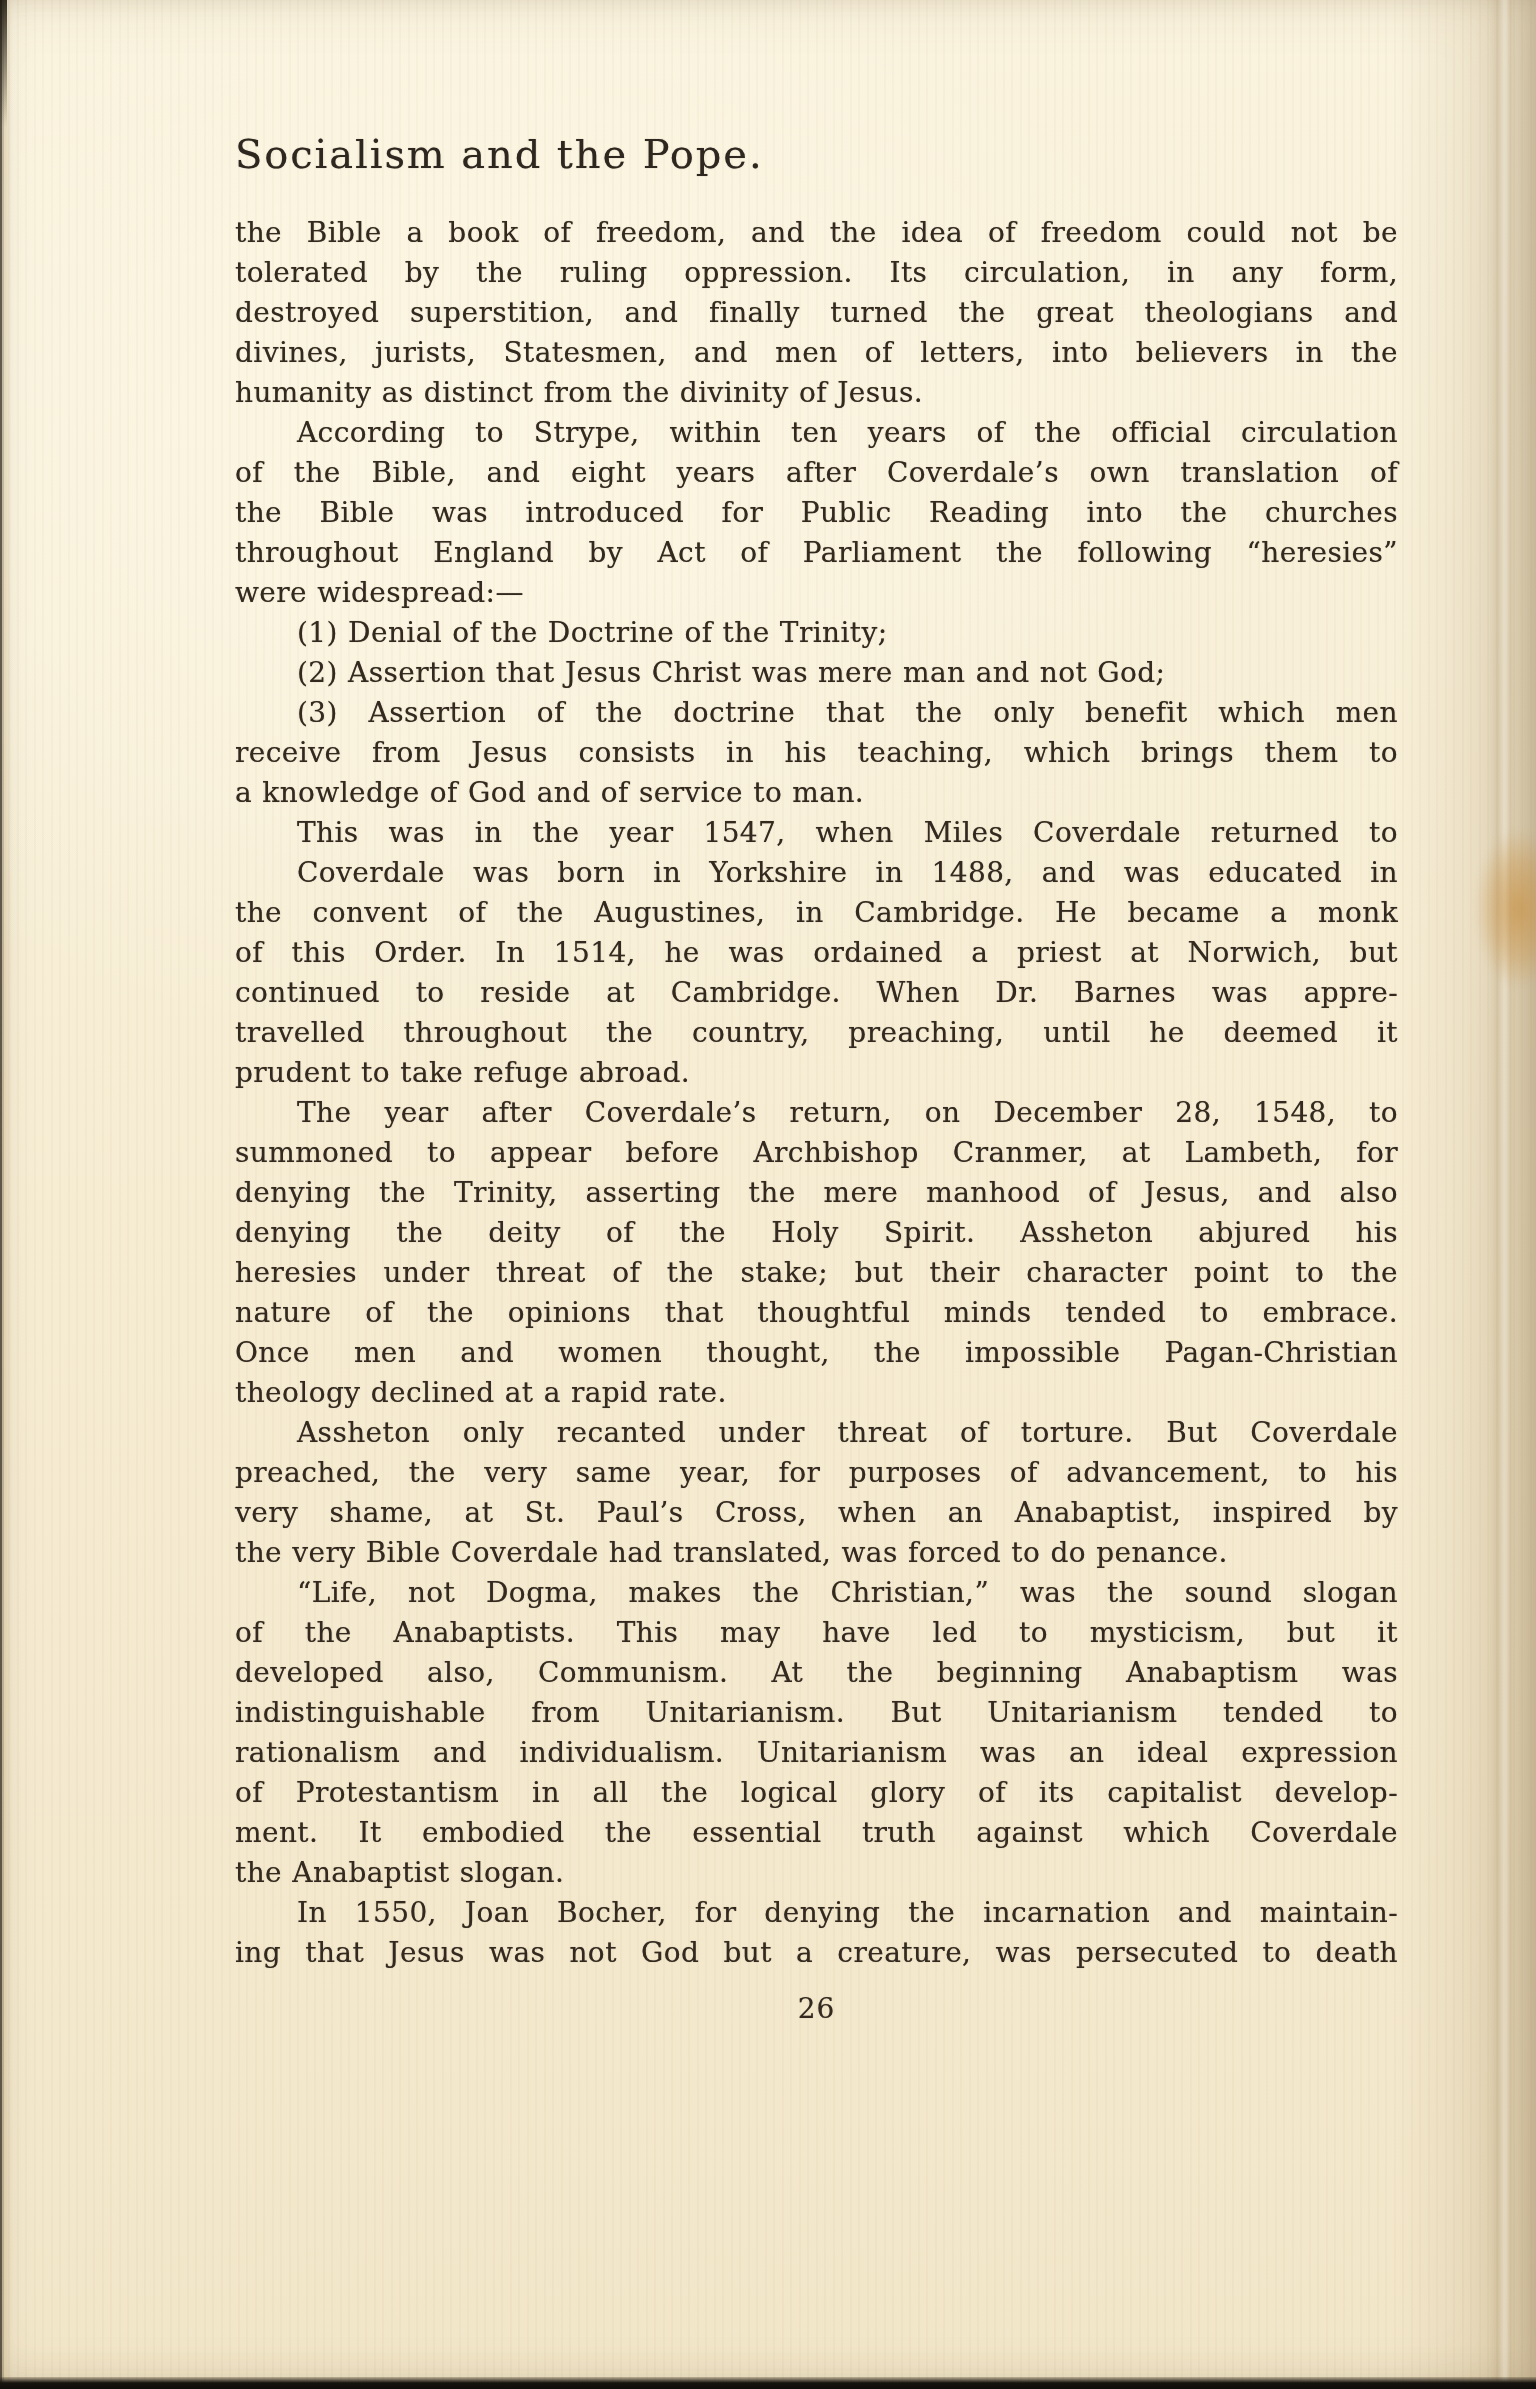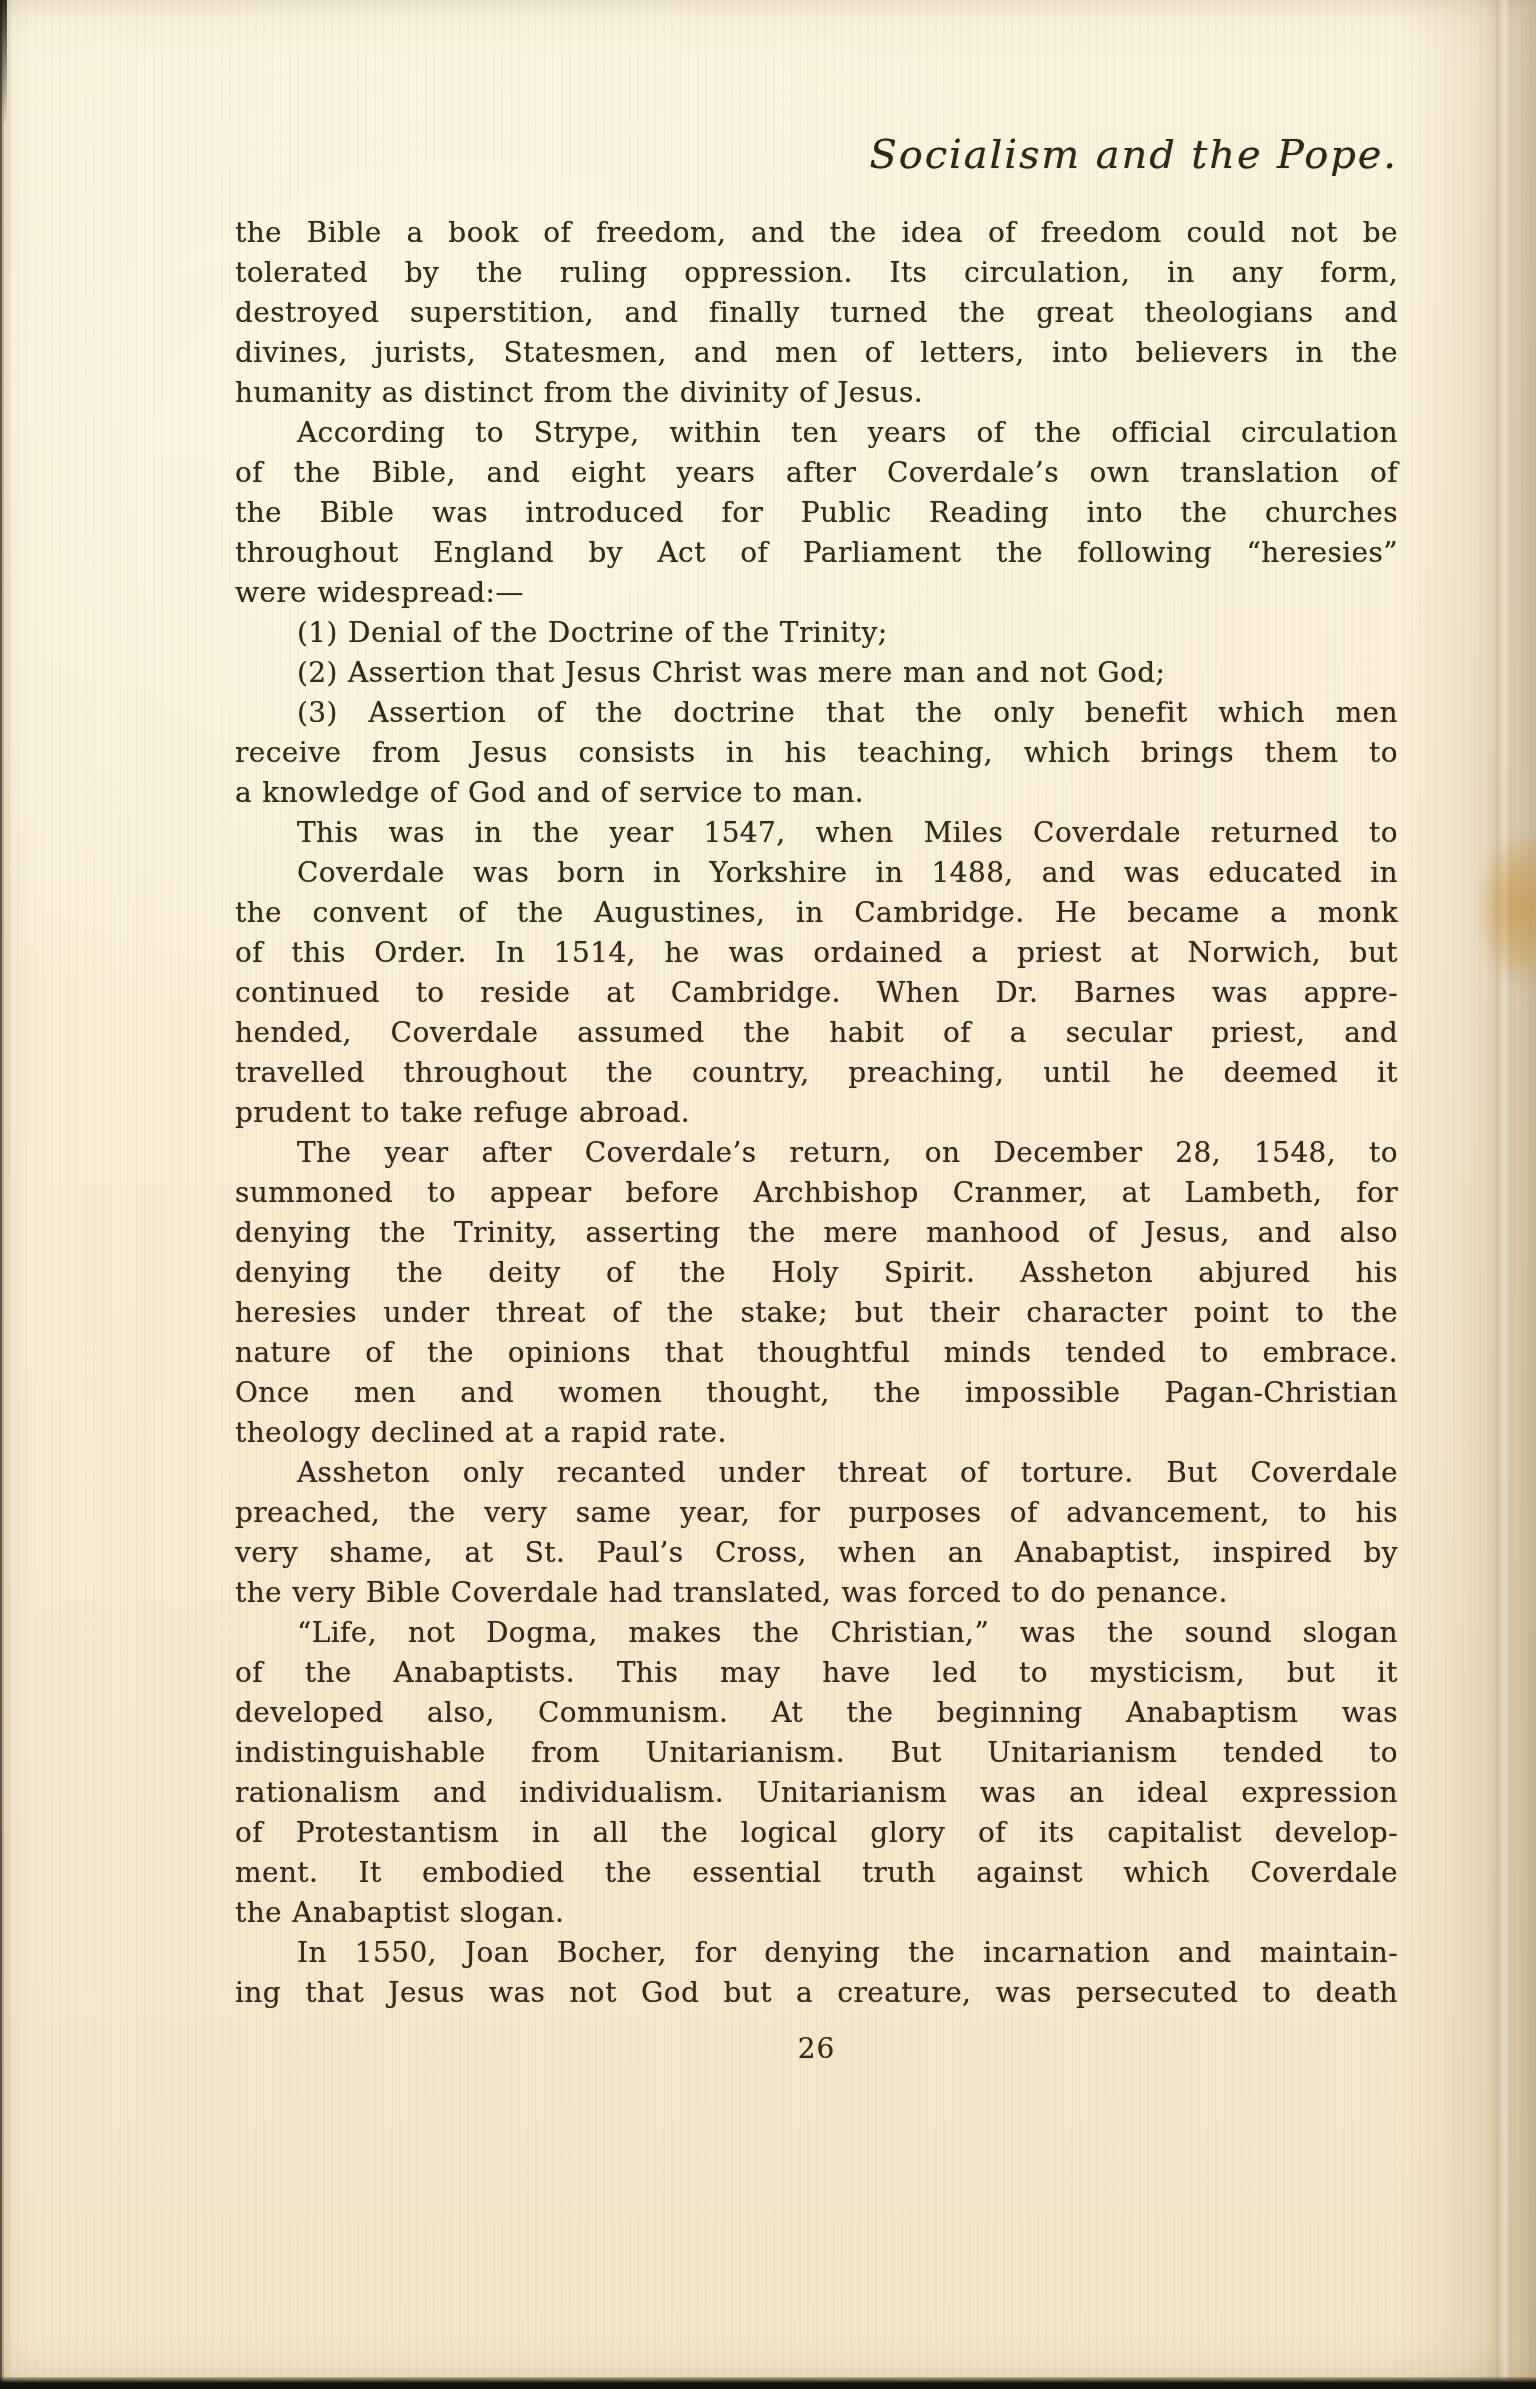--- a/index.html
+++ b/index.html
@@ -34,22 +34,22 @@
     background:linear-gradient(180deg, rgba(25,20,12,0.85), rgba(25,20,12,0.0) 90%);}
   .edge-bottom{position:absolute;left:0;right:0;bottom:0;height:13px;
     background:linear-gradient(180deg, rgba(80,65,45,0.25) 0%, #17140f 45%, #0e0c09 100%);}
   .stain{position:absolute;right:-24.5px;top:829px;width:87px;height:160px;border-radius:50%;
     background:radial-gradient(closest-side, rgba(196,132,44,0.58), rgba(196,132,44,0.30) 58%, rgba(196,132,44,0) 100%);
     filter:blur(3.8px);pointer-events:none;}
 
   .page-inner{position:relative;padding-top:130px;}
   .title{
     width:1163px;margin:0 0 0 235px;
-    text-align:right;
-    font-style:italic;font-weight:normal;
+    text-align:left;
+    font-weight:normal;
     font-size:40px;line-height:49px;letter-spacing:1.9px;
     color:#2e271f;
     text-shadow:0 0 0.9px rgba(46,39,31,0.55);
   }
   .body{
     width:1163px;margin:34px 0 0 235px;
     font-size:28px;line-height:40px;letter-spacing:0.4px;
     text-shadow:0 0 0.8px rgba(51,41,31,0.55);
     word-spacing:0.9px;
   }
@@ -96,21 +96,20 @@
           <div class="line last">a knowledge of God and of service to man.</div>
         </div>
         <div class="para indent">
           <div class="line first">This was in the year 1547, when Miles Coverdale returned to</div>
         </div>
         <div class="para indent">
           <div class="line first">Coverdale was born in Yorkshire in 1488, and was educated in</div>
           <div class="line">the convent of the Augustines, in Cambridge.  He became a monk</div>
           <div class="line">of this Order.  In 1514, he was ordained a priest at Norwich, but</div>
           <div class="line">continued to reside at Cambridge.  When Dr. Barnes was appre-</div>
-          <div class="line">hended, Coverdale assumed the habit of a secular priest, and</div>
           <div class="line">travelled throughout the country, preaching, until he deemed it</div>
           <div class="line last">prudent to take refuge abroad.</div>
         </div>
         <div class="para indent">
           <div class="line first">The year after Coverdale’s return, on December 28, 1548, to</div>
           <div class="line">summoned to appear before Archbishop Cranmer, at Lambeth, for</div>
           <div class="line">denying the Trinity, asserting the mere manhood of Jesus, and also</div>
           <div class="line">denying the deity of the Holy Spirit.  Assheton abjured his</div>
           <div class="line">heresies under threat of the stake; but their character point to the</div>
           <div class="line">nature of the opinions that thoughtful minds tended to embrace.</div>

